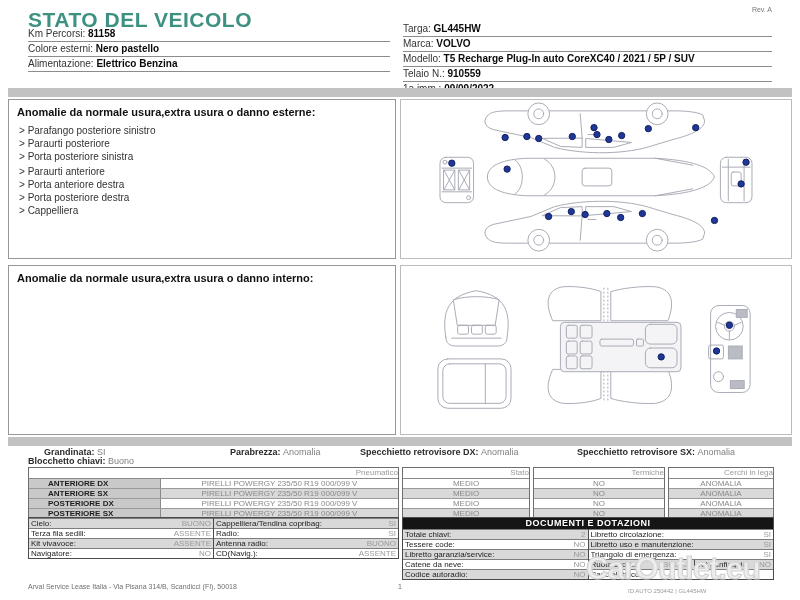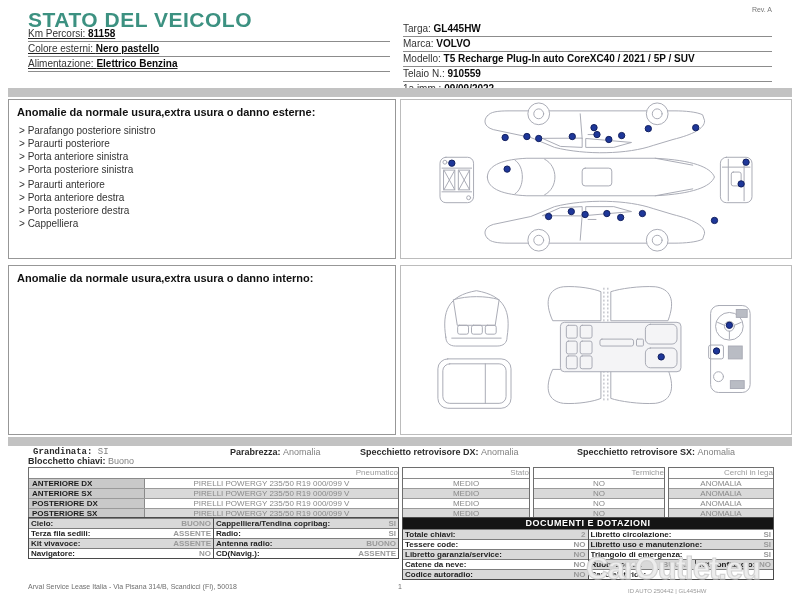--- a/index.html
+++ b/index.html
@@ -32,27 +32,27 @@
   
   .cond{font-size:9px;white-space:nowrap;}
   .cond .lbl{font-weight:bold;color:#2b2b2b;}
   .cond .cval{color:#808080;}
   
   .ttable{border:1px solid #6e6e6e;font-size:8px;background:#fff;}
   .thead{height:10px;line-height:10px;text-align:right;color:#9a9a9a;border-bottom:1px solid #8a8a8a;background:#fff;}
   .trow{display:flex;height:9px;line-height:9px;}
   .trow + .trow{border-top:1px solid #9a9a9a;}
   .trow:nth-of-type(odd) .tval{background:#d9d9d9;}
-  .tlabel{width:112px;background:#c9c9c9;font-weight:bold;color:#1d1d1d;padding-left:3px;border-right:1px solid #8a8a8a;white-space:nowrap;overflow:hidden;}
+  .tlabel{width:112px;background:#c9c9c9;font-weight:bold;color:#1d1d1d;padding-left:19px;border-right:1px solid #8a8a8a;white-space:nowrap;overflow:hidden;}
   .tval{flex:1;text-align:center;color:#8a8a8a;white-space:nowrap;overflow:hidden;}
   .tval.solo{width:100%;}
   
   .btable{border:1px solid #4a4a4a;font-size:8px;background:#fff;}
   .bhead{height:11px;line-height:11px;background:#151515;color:#fff;font-weight:bold;font-size:9px;text-align:center;letter-spacing:.5px;}
-  .bbody{display:flex;font-weight:bold;}
+  .bbody{display:flex;}
   .bcol{flex:1;}
   .bcol.first{border-right:1px solid #4a4a4a;}
   .brow{display:flex;height:9px;line-height:9px;border-top:1px solid #7d7d7d;padding:0 2px;white-space:nowrap;overflow:hidden;}
   .bcol.oddshade .brow:nth-of-type(odd){background:#d9d9d9;}
   .bcol.evenshade .brow:nth-of-type(even){background:#d9d9d9;}
   .blabel{color:#1d1d1d;flex:1;overflow:hidden;}
   .bval{color:#9a9a9a;text-align:right;}
   .bsub{border-left:1px solid #4a4a4a;margin-left:3px;padding-left:3px;flex:1;display:flex;}
   
   .footer{font-size:7px;color:#6e6e6e;white-space:nowrap;}
@@ -60,21 +60,21 @@
   .watermark{font-size:31px;font-weight:bold;color:#ededed;-webkit-text-stroke:1.2px #d2d2d2;letter-spacing:-1px;pointer-events:none;}
 </style>
 </head>
 <body>
 
 <div id="page">
 
   <div class="abs title">STATO DEL VEICOLO</div>
   <div class="abs rev">Rev. A</div>
 
-  <div class="abs info" style="left:28px;top:27px;width:362px;text-decoration:underline;">
+  <div class="abs info" style="left:28px;top:27px;width:362px;">
     <div class="irow"><span class="lbl">Km Percorsi: </span><span class="val">81158</span></div>
     <div class="irow"><span class="lbl">Colore esterni: </span><span class="val">Nero pastello</span></div>
     <div class="irow"><span class="lbl">Alimentazione: </span><span class="val">Elettrico Benzina</span></div>
   </div>
 
   <div class="abs info" style="left:403px;top:22px;width:369px;">
     <div class="irow"><span class="lbl">Targa: </span><span class="val">GL445HW</span></div>
     <div class="irow"><span class="lbl">Marca: </span><span class="val">VOLVO</span></div>
     <div class="irow"><span class="lbl">Modello: </span><span class="val">T5 Recharge Plug-In auto CoreXC40 / 2021 / 5P / SUV</span></div>
     <div class="irow"><span class="lbl">Telaio N.: </span><span class="val">910559</span></div>
@@ -82,21 +82,20 @@
   </div>
 
   <div class="abs band" style="top:88px;"></div>
 
   <div class="abs anombox" style="left:8px;top:99px;width:386px;height:158px;">
     <h3>Anomalie da normale usura,extra usura o danno esterne:</h3>
     <div class="anomcols">
       <ul class="c1">
         <li>Parafango posteriore sinistro</li>
         <li>Paraurti posteriore</li>
-        <li>Porta anteriore sinistra</li>
         <li>Porta posteriore sinistra</li>
       </ul>
       <ul>
         <li>Paraurti anteriore</li>
         <li>Porta anteriore destra</li>
         <li>Porta posteriore destra</li>
         <li>Cappelliera</li>
       </ul>
     </div>
   </div>
@@ -224,21 +223,21 @@
       <g>
           <circle cx="262" cy="92" r="3.2" class="dmg-dot"></circle>
           <circle cx="331" cy="60" r="3.2" class="dmg-dot"></circle>
           <circle cx="318" cy="86" r="3.2" class="dmg-dot"></circle>
         </g>
     </svg>
   </div>
 
   <div class="abs band" style="top:437px;"></div>
 
-  <div class="abs cond" style="left:33px;top:447px;font-family:Liberation Mono, monospace;"><span class="lbl">Grandinata: </span><span class="cval">SI</span></div>
+  <div class="abs cond" style="left:44px;top:447px;"><span class="lbl">Grandinata: </span><span class="cval">SI</span></div>
   <div class="abs cond" style="left:28px;top:456px;"><span class="lbl">Blocchetto chiavi: </span><span class="cval">Buono</span></div>
   <div class="abs cond" style="left:230px;top:447px;"><span class="lbl">Parabrezza: </span><span class="cval">Anomalia</span></div>
   <div class="abs cond" style="left:360px;top:447px;"><span class="lbl">Specchietto retrovisore DX: </span><span class="cval">Anomalia</span></div>
   <div class="abs cond" style="left:577px;top:447px;"><span class="lbl">Specchietto retrovisore SX: </span><span class="cval">Anomalia</span></div>
 
   <div class="abs ttable" style="left:28px;top:467px;width:369px;">
     <div class="thead">Pneumatico</div>
     <div class="trow">
         <div class="tlabel">ANTERIORE DX</div>
         <div class="tval">PIRELLI POWERGY 235/50 R19 000/099 V</div>

